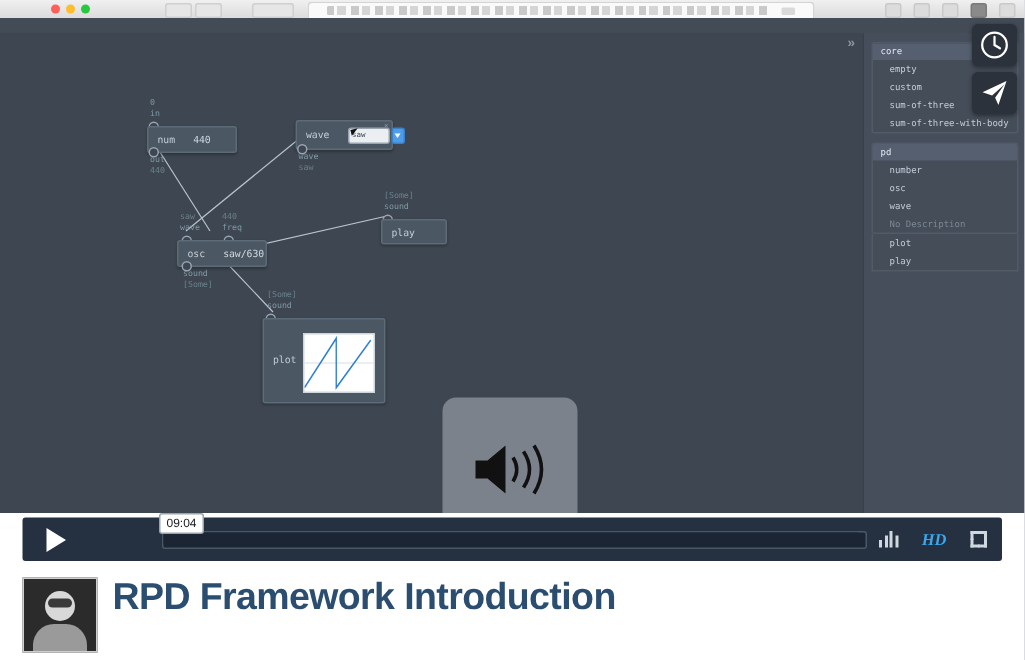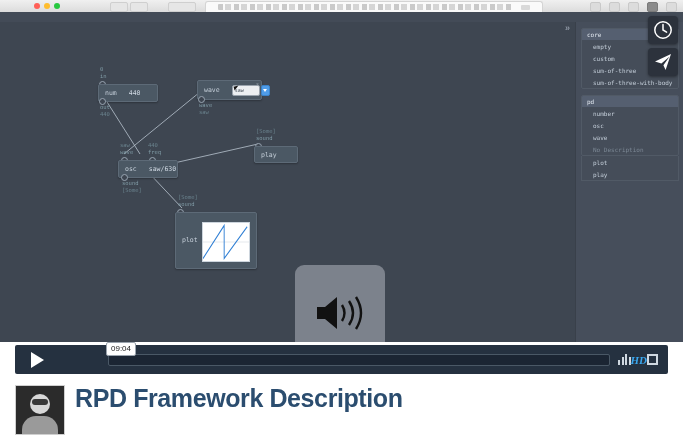--- a/index.html
+++ b/index.html
@@ -90,21 +90,21 @@
   
   .ctrl{position:absolute;left:15px;top:345px;width:653px;height:29px;background:#253140;
         border-radius:2px;display:flex;align-items:center;}
   .playbtn{width:44px;height:29px;display:flex;align-items:center;justify-content:center;}
   .playtri{width:0;height:0;border-left:13px solid #ffffff;border-top:8px solid transparent;border-bottom:8px solid transparent;}
   .tl-wrap{position:relative;flex:1;height:29px;display:flex;align-items:center;}
   .timetip{position:absolute;left:47px;top:-3px;background:#fff;border:1px solid #9aa3ad;border-radius:2px;
            font-size:8px;color:#1a1a1a;padding:0 4px;line-height:12px;}
   .track{margin-left:49px;margin-right:8px;flex:1;height:10px;border:1px solid #4a5866;border-radius:2px;background:#1b2533;}
   .track .loaded{height:8px;width:99%;background:#1b2533;}
-  .rctrl{display:flex;align-items:center;gap:0;padding-right:10px;}
+  .rctrl{display:flex;align-items:center;gap:16px;padding-right:10px;}
   .vol-ico{display:flex;gap:1.5px;align-items:flex-end;}
   .vol-ico span{display:block;width:2px;background:#cfd7e0;}
   .hd{color:#3aa7ef;font-weight:bold;font-style:italic;font-size:11px;font-family:"Liberation Serif",serif;}
   .fs{position:relative;width:11px;height:11px;}
   .fs i{position:absolute;width:4px;height:4px;border:2px solid #cfd7e0;}
   .fs i:nth-child(1){left:0;top:0;border-right:none;border-bottom:none;}
   .fs i:nth-child(2){right:0;top:0;border-left:none;border-bottom:none;}
   .fs i:nth-child(3){left:0;bottom:0;border-right:none;border-top:none;}
   .fs i:nth-child(4){right:0;bottom:0;border-left:none;border-top:none;}
 
@@ -309,17 +309,17 @@
   </div>
 
   <div class="info">
     <div class="avatar">
       <span class="bg"></span>
         <span class="h"></span>
         <span class="sh"></span>
         <span class="b"></span>
     </div>
     <div class="meta">
-      <h1 class="vtitle">RPD Framework Description</h1>
+      <h1 class="vtitle">RPD Framework Introduction</h1>
     </div>
   </div>
 
 </div>
 
 </body></html>

